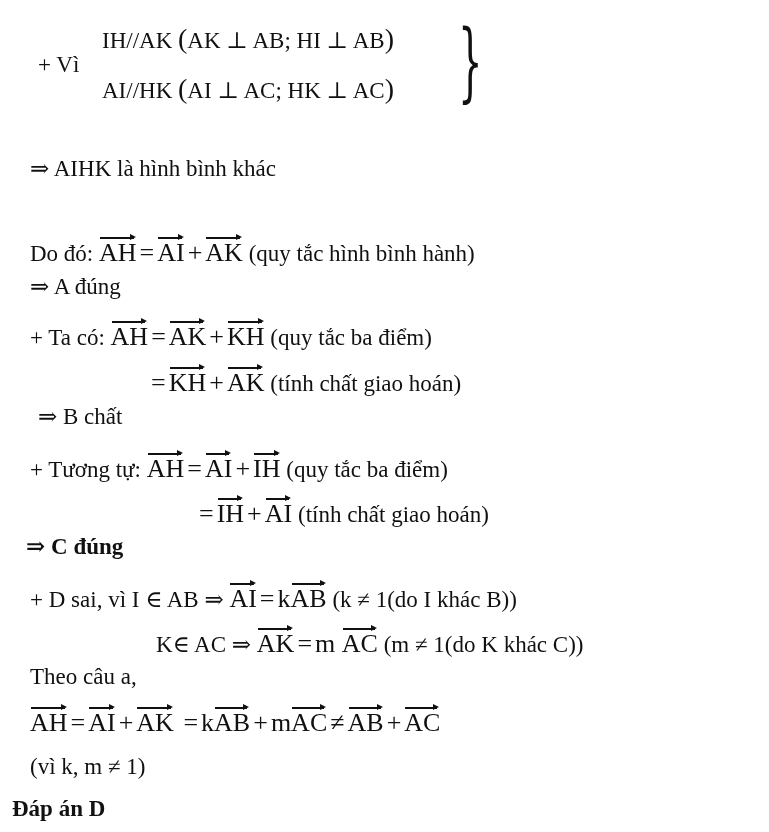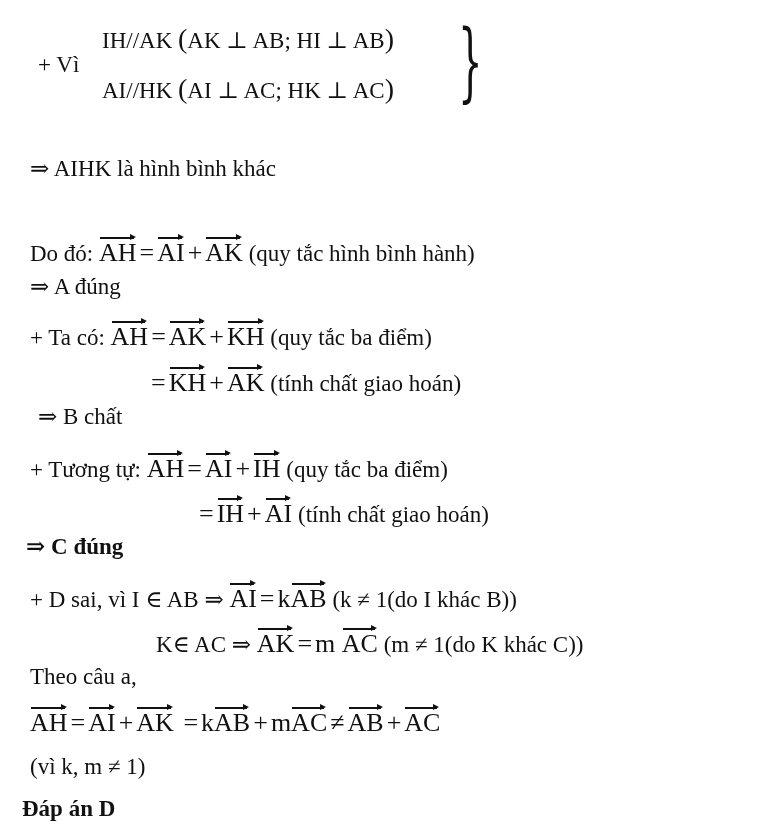--- a/index.html
+++ b/index.html
@@ -74,15 +74,15 @@
     <span class="big"><span class="vec">AK</span><span class="op">=</span><span>m</span> <span class="vec">AC</span></span>
     <span>(m ≠ 1(do K khác C))</span>
   </div>
   <div class="line" style="left:30px; top:662px;">Theo câu a,</div>
 
   <div class="line" style="left:30px; top:704px;">
     <span class="big"><span class="vec">AH</span><span class="op">=</span><span class="vec">AI</span><span class="op">+</span><span class="vec">AK</span>
     <span class="op">=</span><span>k</span><span class="vec">AB</span><span class="op">+</span><span>m</span><span class="vec">AC</span><span class="op">≠</span><span class="vec">AB</span><span class="op">+</span><span class="vec">AC</span></span>
   </div>
   <div class="line" style="left:30px; top:752px;">(vì k, m ≠ 1)</div>
-  <div class="line" style="left:22px; top:794px;text-align:center;"><b>Đáp án D</b></div>
+  <div class="line" style="left:12px; top:794px;text-align:center;"><b>Đáp án D</b></div>
 
 </div>
 
 </body></html>

